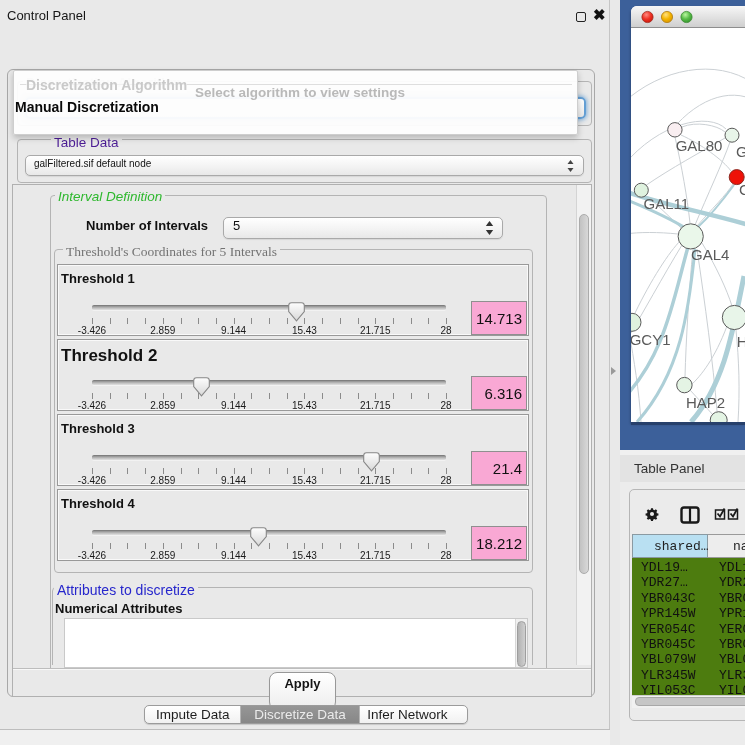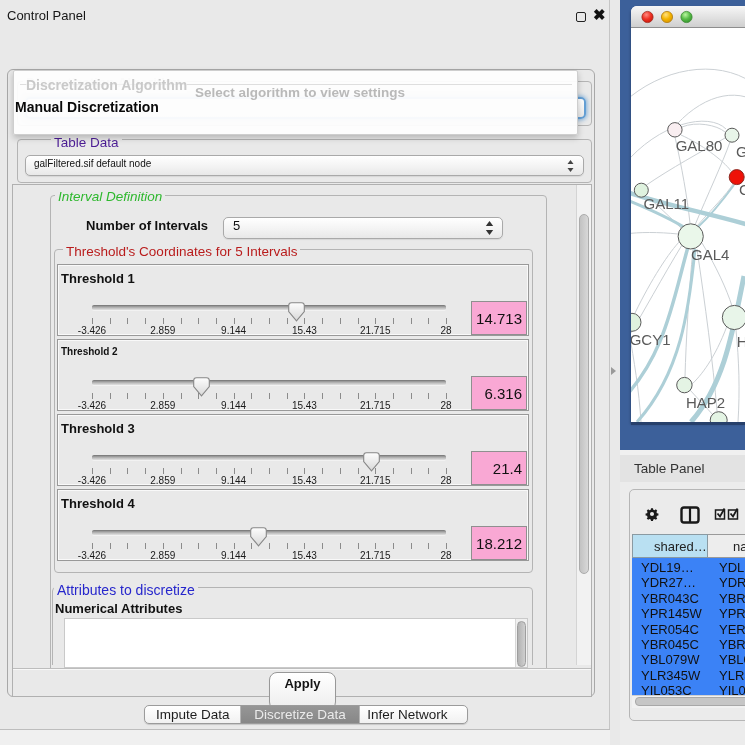--- a/index.html
+++ b/index.html
@@ -64,21 +64,21 @@
   <div class="abs" style="left:86px;top:218px;font-size:13px;font-weight:bold;color:#111;">Number of Intervals</div>
   <div class="combo" style="left:223px;top:217px;width:280px;height:22px;">
     <div class="ctext" style="top:0px;left:9px;">5</div>
     <svg class="arrows" width="9" height="14" viewBox="0 0 9 14">
       <path d="M4.5 0 L8.2 5 L0.8 5 Z" fill="#333"></path>
       <path d="M4.5 14 L8.2 9 L0.8 9 Z" fill="#333"></path>
     </svg>
   </div>
 
   <div class="abs" style="left:53.5px;top:249px;width:479px;height:324px;border:1px solid #b4b4b4;border-radius:4px;"></div>
-  <div class="grouptitle" style="left:63px;top:244px;color:#b91c1c;">Threshold's Coordinates for 5 Intervals</div>
+  <div class="grouptitle" style="left:63px;top:244px;color:#737373;font-family:Liberation Serif, serif;">Threshold's Coordinates for 5 Intervals</div>
 
   <div id="thresholds">
       <div class="tpanel" style="left:57px;top:264px;width:472px;height:72px;">
         <div style="position:absolute;left:3px;top:6px;font-size:13px;font-weight:bold;color:#111;">Threshold 1</div>
         <div style="position:absolute;left:34px;top:40px;width:354px;height:6px;background:linear-gradient(#8f8f8f,#b9b9b9 45%,#e2e2e2);border-radius:2px;border-top:1px solid #7e7e7e;border-bottom:1px solid #f2f2f2;"></div>
         <div style="position:absolute;left:34.0px;top:53px;width:1px;height:6px;background:#8b8b8b;"></div>
         <div style="position:absolute;left:51.7px;top:53px;width:1px;height:6px;background:#8b8b8b;"></div>
         <div style="position:absolute;left:69.4px;top:53px;width:1px;height:6px;background:#8b8b8b;"></div>
         <div style="position:absolute;left:87.1px;top:53px;width:1px;height:6px;background:#8b8b8b;"></div>
         <div style="position:absolute;left:104.8px;top:53px;width:1px;height:6px;background:#8b8b8b;"></div>
@@ -109,21 +109,21 @@
             <linearGradient id="thg0" x1="0" y1="0" x2="0" y2="1">
       <stop offset="0" stop-color="#fdfdfd"></stop>
               <stop offset="1" stop-color="#d8d8d8"></stop>
             </linearGradient>
           </defs>
     <path d="M3.5 0.7 h10 a2.8 2.8 0 0 1 2.8 2.8 v6 l-7.8 9.3 l-7.8 -9.3 v-6 a2.8 2.8 0 0 1 2.8 -2.8 Z" fill="url(#thg0)" stroke="#878787" stroke-width="1.1"></path>
   </svg>
         <div class="vbox" style="left:413px;top:36px;">14.713</div>
       </div>
       <div class="tpanel" style="left:57px;top:339px;width:472px;height:72px;">
-        <div style="position:absolute;left:3px;top:6px;font-size:10px;font-weight:bold;color:#111;">Threshold 2</div>
+        <div style="position:absolute;left:3px;top:6px;font-size:17px;font-weight:bold;color:#111;">Threshold 2</div>
         <div style="position:absolute;left:34px;top:40px;width:354px;height:6px;background:linear-gradient(#8f8f8f,#b9b9b9 45%,#e2e2e2);border-radius:2px;border-top:1px solid #7e7e7e;border-bottom:1px solid #f2f2f2;"></div>
         <div style="position:absolute;left:34.0px;top:53px;width:1px;height:6px;background:#8b8b8b;"></div>
         <div style="position:absolute;left:51.7px;top:53px;width:1px;height:6px;background:#8b8b8b;"></div>
         <div style="position:absolute;left:69.4px;top:53px;width:1px;height:6px;background:#8b8b8b;"></div>
         <div style="position:absolute;left:87.1px;top:53px;width:1px;height:6px;background:#8b8b8b;"></div>
         <div style="position:absolute;left:104.8px;top:53px;width:1px;height:6px;background:#8b8b8b;"></div>
         <div style="position:absolute;left:122.5px;top:53px;width:1px;height:6px;background:#8b8b8b;"></div>
         <div style="position:absolute;left:140.2px;top:53px;width:1px;height:6px;background:#8b8b8b;"></div>
         <div style="position:absolute;left:157.9px;top:53px;width:1px;height:6px;background:#8b8b8b;"></div>
         <div style="position:absolute;left:175.6px;top:53px;width:1px;height:6px;background:#8b8b8b;"></div>
@@ -357,21 +357,21 @@
     <rect x="1.5" y="1.5" width="17" height="15" rx="2.5" fill="none" stroke="#1a1a1a" stroke-width="2.4"></rect>
     <line x1="10" y1="2" x2="10" y2="16" stroke="#1a1a1a" stroke-width="2.2"></line>
   </svg>
   <svg class="abs" style="left:714px;top:506px;" width="28" height="14" viewBox="0 0 28 14">
     <rect x="1.5" y="4" width="9" height="9" fill="none" stroke="#1a1a1a" stroke-width="1.5"></rect>
     <path d="M3.5 7.5 L6 10.5 L10.5 2.5" stroke="#1a1a1a" stroke-width="1.8" fill="none"></path>
     <rect x="14.5" y="4" width="9" height="9" fill="none" stroke="#1a1a1a" stroke-width="1.5"></rect>
     <path d="M16.5 7.5 L19 10.5 L23.5 2.5" stroke="#1a1a1a" stroke-width="1.8" fill="none"></path>
   </svg>
 
-  <div class="abs" style="left:632px;top:534px;width:113px;height:174px;background:#3b82f6;overflow:hidden;">
+  <div class="abs" style="left:632px;top:534px;width:113px;height:174px;background:#4d7c0f;overflow:hidden;font-family:Liberation Mono, monospace;">
     <div style="position:absolute;left:0;top:0;width:76px;height:24px;background:#b9e0f2;border:1px solid #8a9aa2;font-size:13px;color:#222;padding-top:4px;padding-left:21px;">shared…</div>
     <div style="position:absolute;left:76px;top:0;width:120px;height:24px;background:#ededed;border:1px solid #9a9a9a;border-left:none;font-size:13px;color:#222;padding-top:4px;padding-left:25px;">na</div>
     <div style="position:absolute;left:9px;top:26px;font-size:13px;color:#111;line-height:15.4px;">YDL19…<br>YDR27…<br>YBR043C<br>YPR145W<br>YER054C<br>YBR045C<br>YBL079W<br>YLR345W<br>YIL053C</div>
     <div style="position:absolute;left:87px;top:26px;font-size:13px;color:#111;line-height:15.4px;">YDL19…<br>YDR27…<br>YBR043C<br>YPR145W<br>YER054C<br>YBR045C<br>YBL079W<br>YLR345W<br>YIL053C</div>
     <div style="position:absolute;left:0;top:161px;width:113px;height:13px;background:#f1f1f1;border-top:1px solid #cfcfcf;"></div>
     <div style="position:absolute;left:3px;top:163px;width:115px;height:9px;background:#c6c6c6;border:1px solid #a8a8a8;border-radius:4px;"></div>
   </div>
 
   <div class="abs" style="left:13px;top:70px;width:565px;height:65px;background:rgba(253,253,253,0.96);border:1px solid #cecece;border-radius:2px;box-shadow:0 3px 6px rgba(0,0,0,0.22);"></div>
   <div class="abs" style="left:20px;top:84px;width:552px;height:1px;background:#dedede;"></div>

